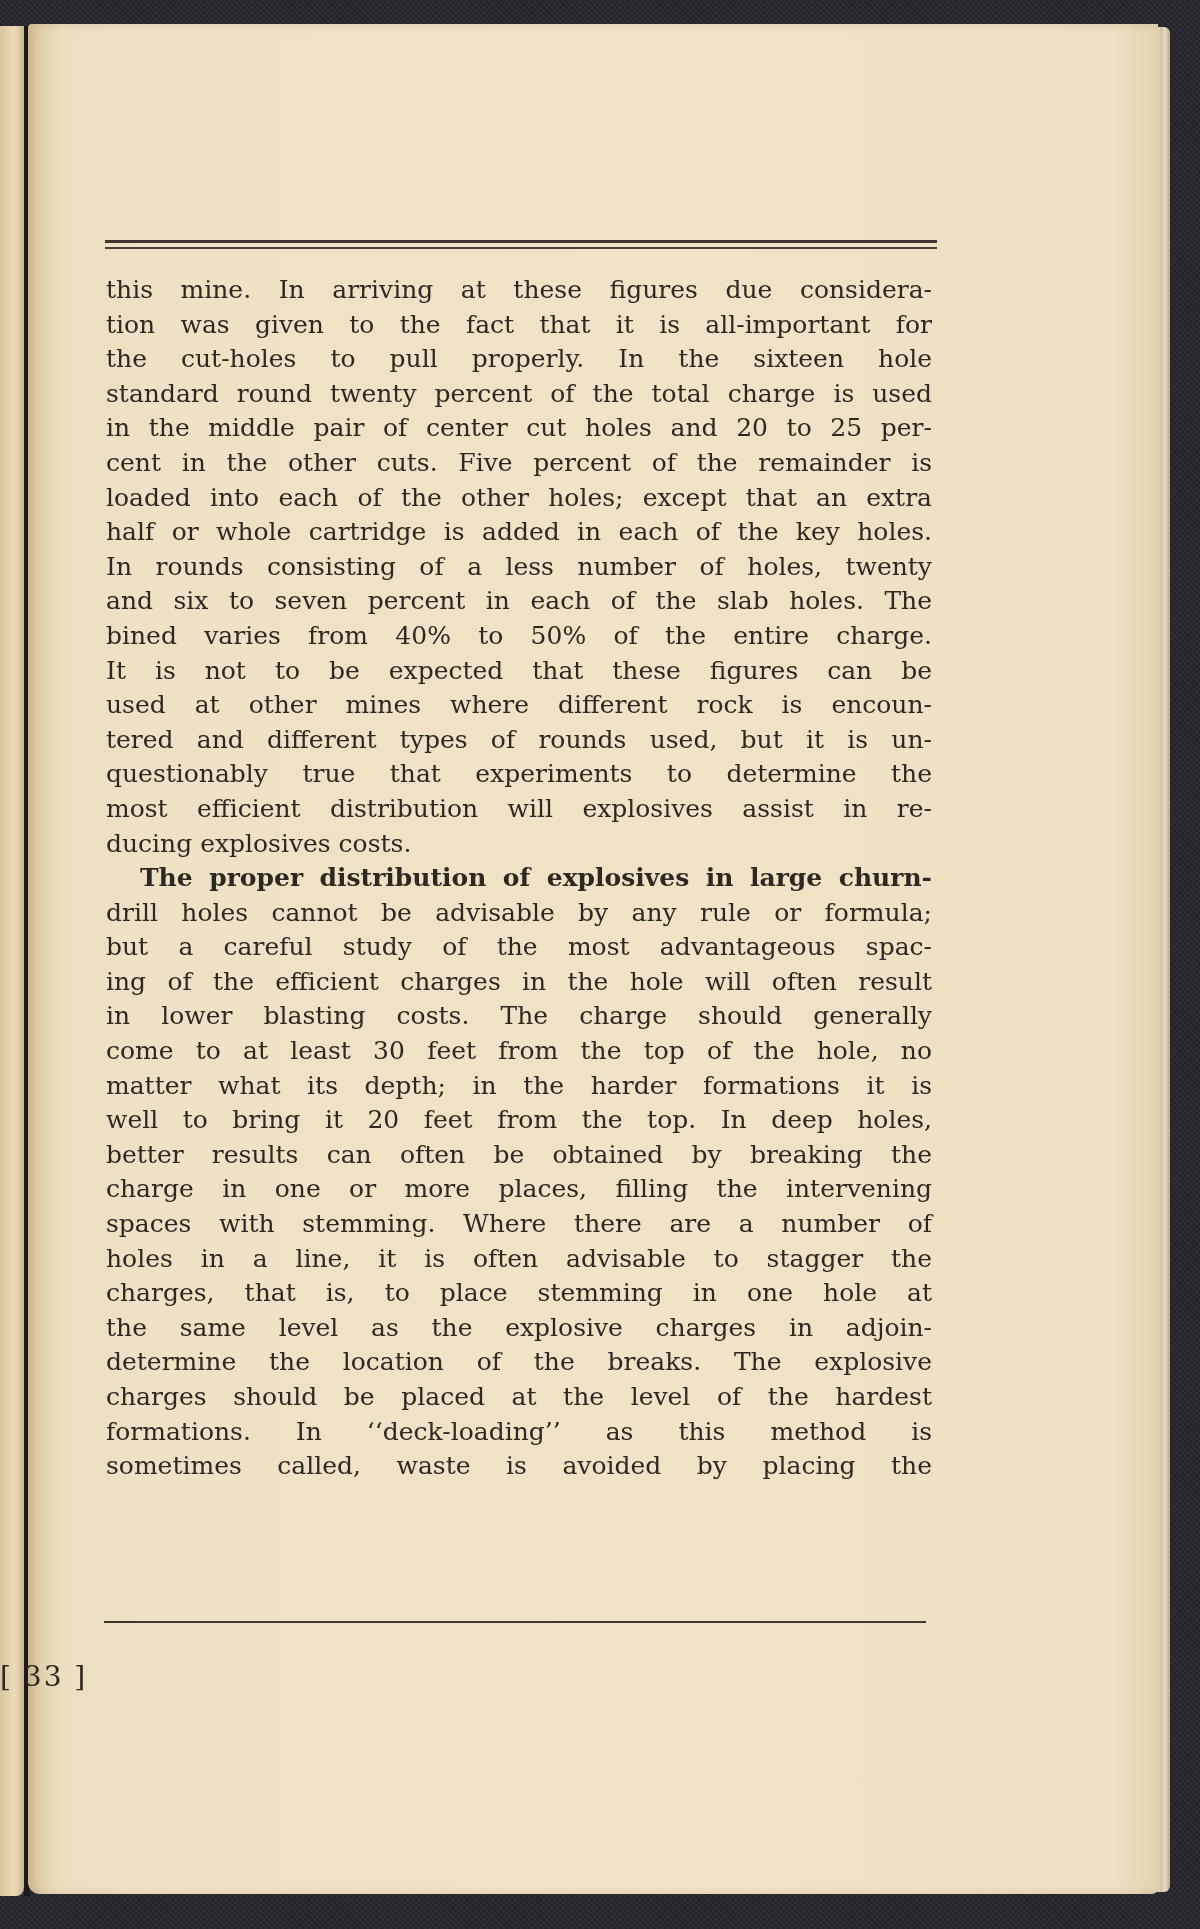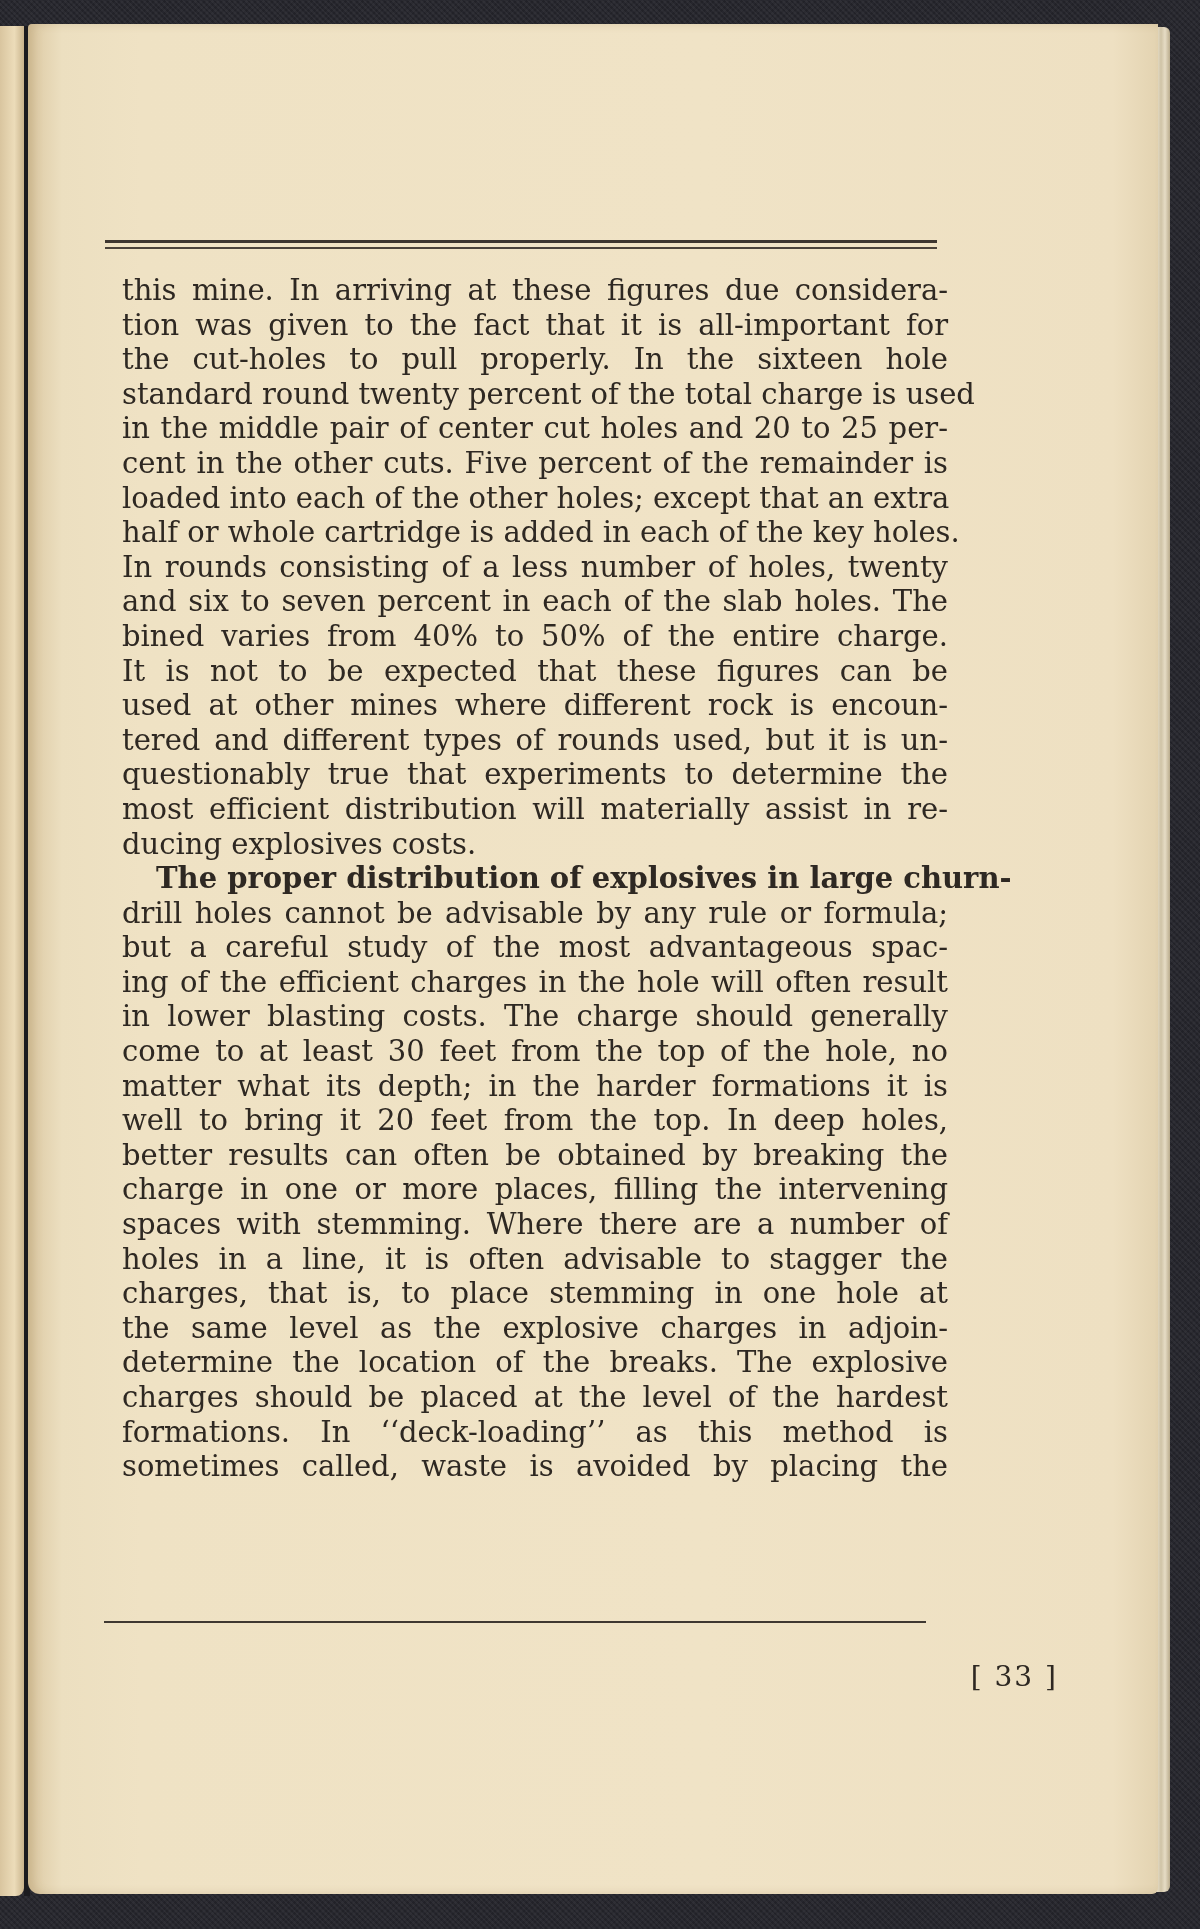--- a/index.html
+++ b/index.html
@@ -71,25 +71,25 @@
       height: 3px;
       background: #3d3630;
     }
     .rule-top .thin {
       height: 2px;
       margin-top: 4px;
       background: #4a423a;
     }
     .text {
       position: absolute;
-      left: 122px;
+      left: 106px;
       top: 273px;
       width: 826px;
       color: #2e2822;
-      font-size: 29px;
+      font-size: 25px;
       line-height: 34.6px;
       text-align: justify;
     }
     .text .line {
       display: block;
       white-space: nowrap;
       text-align-last: justify;
       height: 34.6px;
     }
     .text .line.last {
@@ -105,21 +105,21 @@
       top: 1621px;
       width: 822px;
       height: 2px;
       background: #3f3831;
     }
     .folio {
       position: absolute;
       left: 0;
       top: 1660px;
       width: 1058px;
-      text-align: right;
+      text-align: left;
       font-size: 28px;
       color: #2e2822;
       letter-spacing: 2px;
     }
   </style>
 </head>
 <body>
 
 <div class="cloth"></div>
 <div class="prev-page"></div>
@@ -143,21 +143,21 @@
     <span class="line">cent in the other cuts.  Five percent of the remainder is</span>
     <span class="line">loaded into each of the other holes; except that an extra</span>
     <span class="line">half or whole cartridge is added in each of the key holes.</span>
     <span class="line">In rounds consisting of a less number of holes, twenty</span>
     <span class="line">and six to seven percent in each of the slab holes.  The</span>
     <span class="line">bined varies from 40% to 50% of the entire charge.</span>
     <span class="line">It is not to be expected that these figures can be</span>
     <span class="line">used at other mines where different rock is encoun-</span>
     <span class="line">tered and different types of rounds used, but it is un-</span>
     <span class="line">questionably true that experiments to determine the</span>
-    <span class="line">most efficient distribution will materially assist in re-</span>
+    <span class="line">most efficient distribution will explosives assist in re-</span>
     <span class="line last">ducing explosives costs.</span>
   </div>
   <div>
     <span class="line indent">The proper distribution of explosives in large churn-</span>
     <span class="line">drill holes cannot be advisable by any rule or formula;</span>
     <span class="line">but a careful study of the most advantageous spac-</span>
     <span class="line">ing of the efficient charges in the hole will often result</span>
     <span class="line">in lower blasting costs.  The charge should generally</span>
     <span class="line">come to at least 30 feet from the top of the hole, no</span>
     <span class="line">matter what its depth; in the harder formations it is</span>

